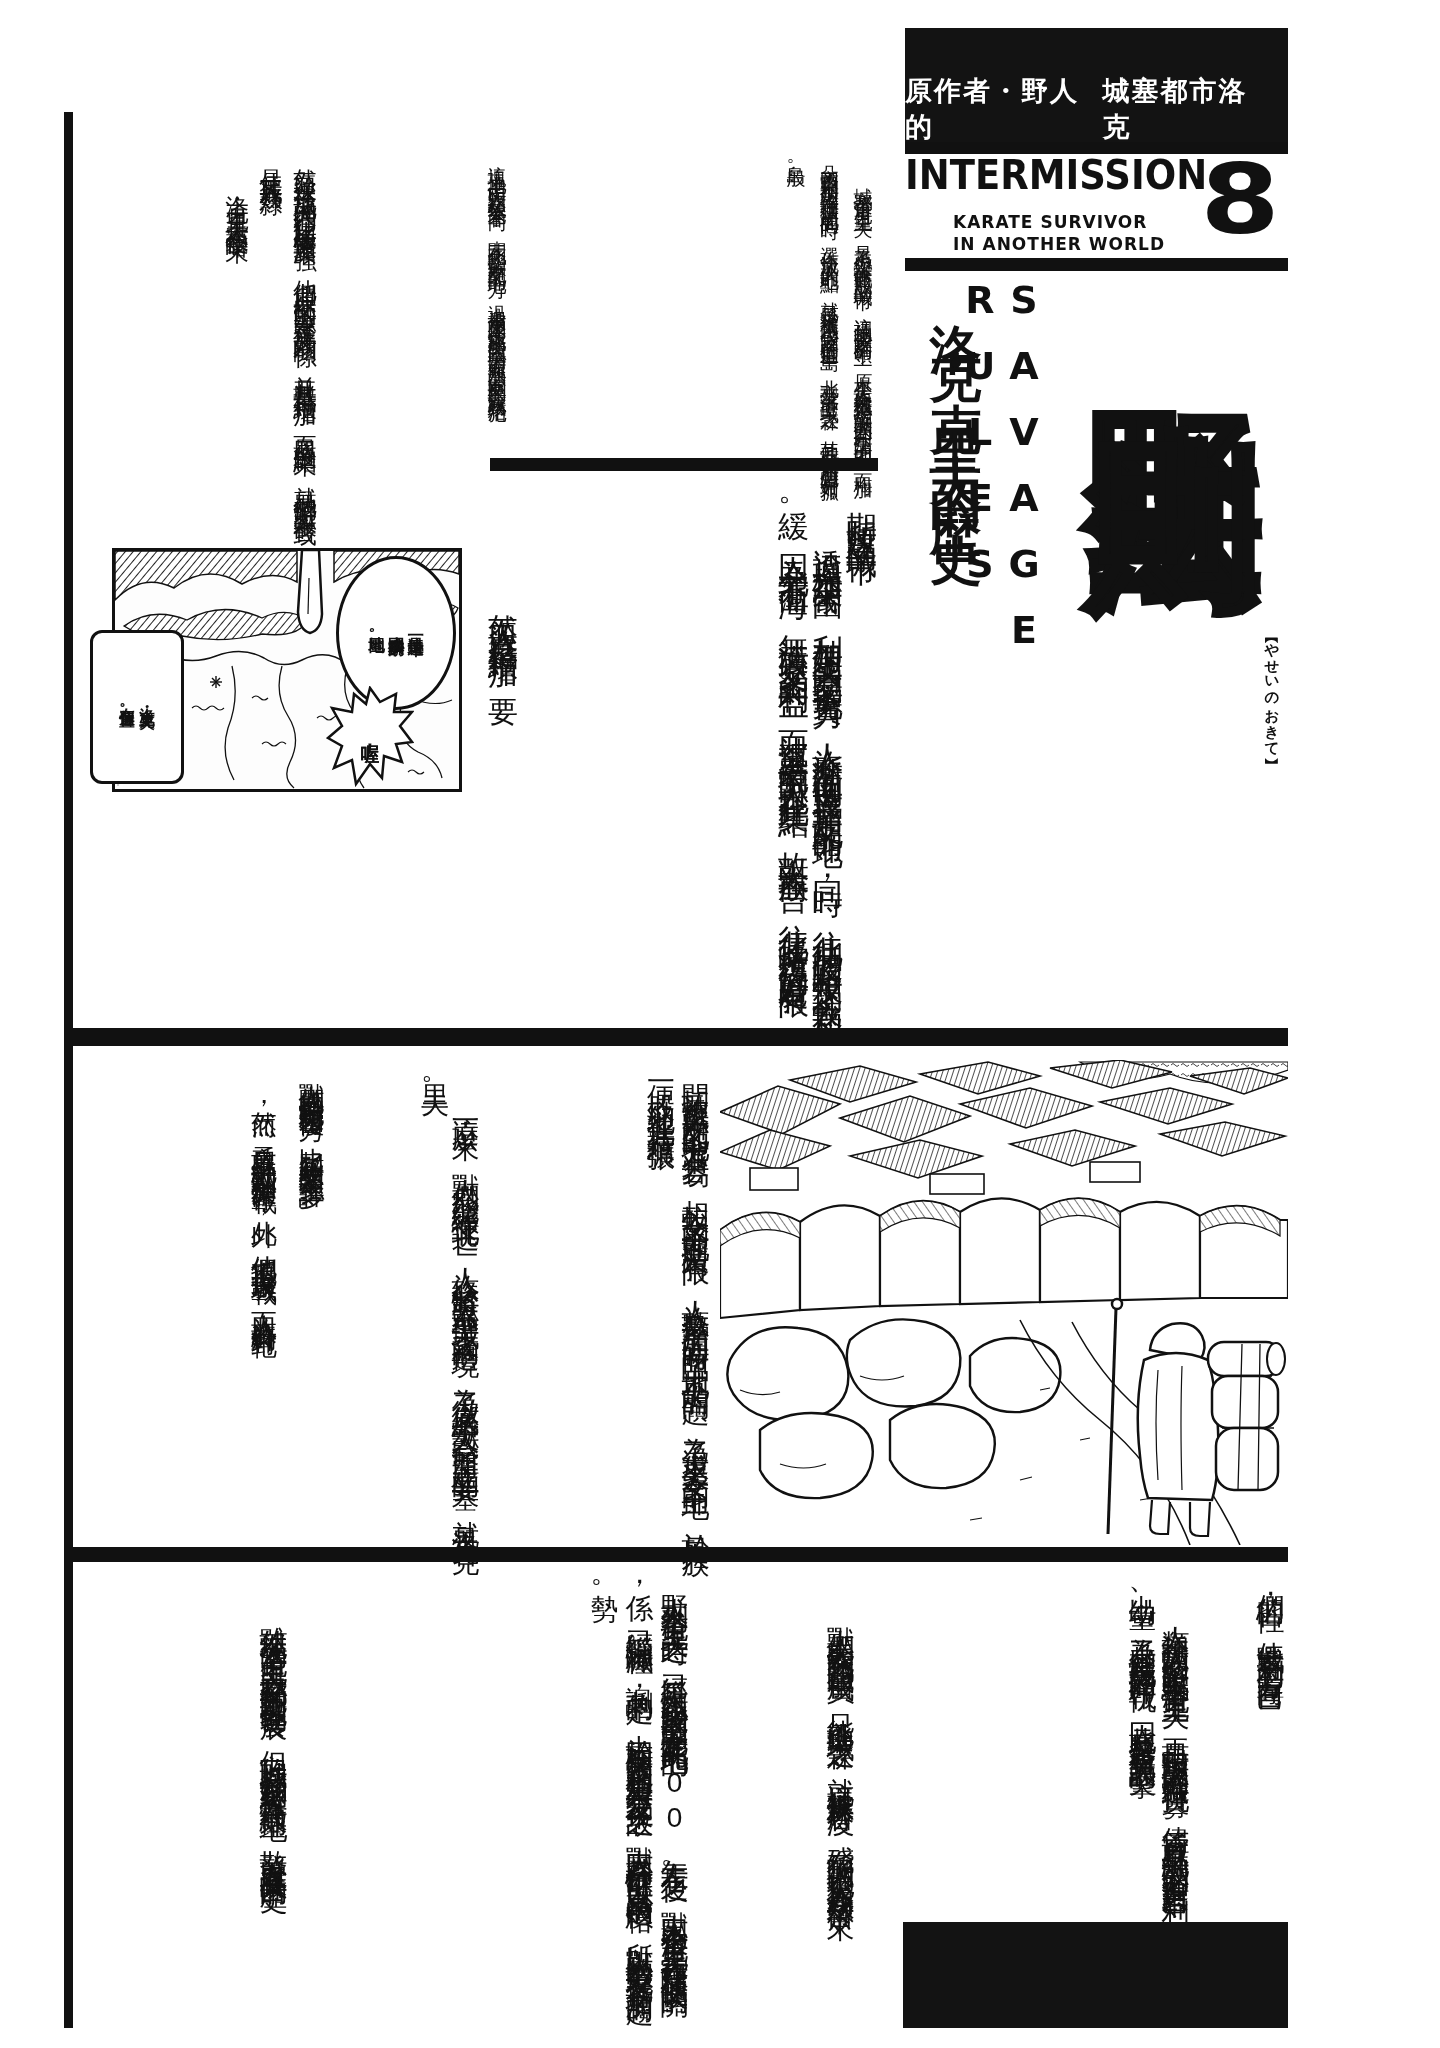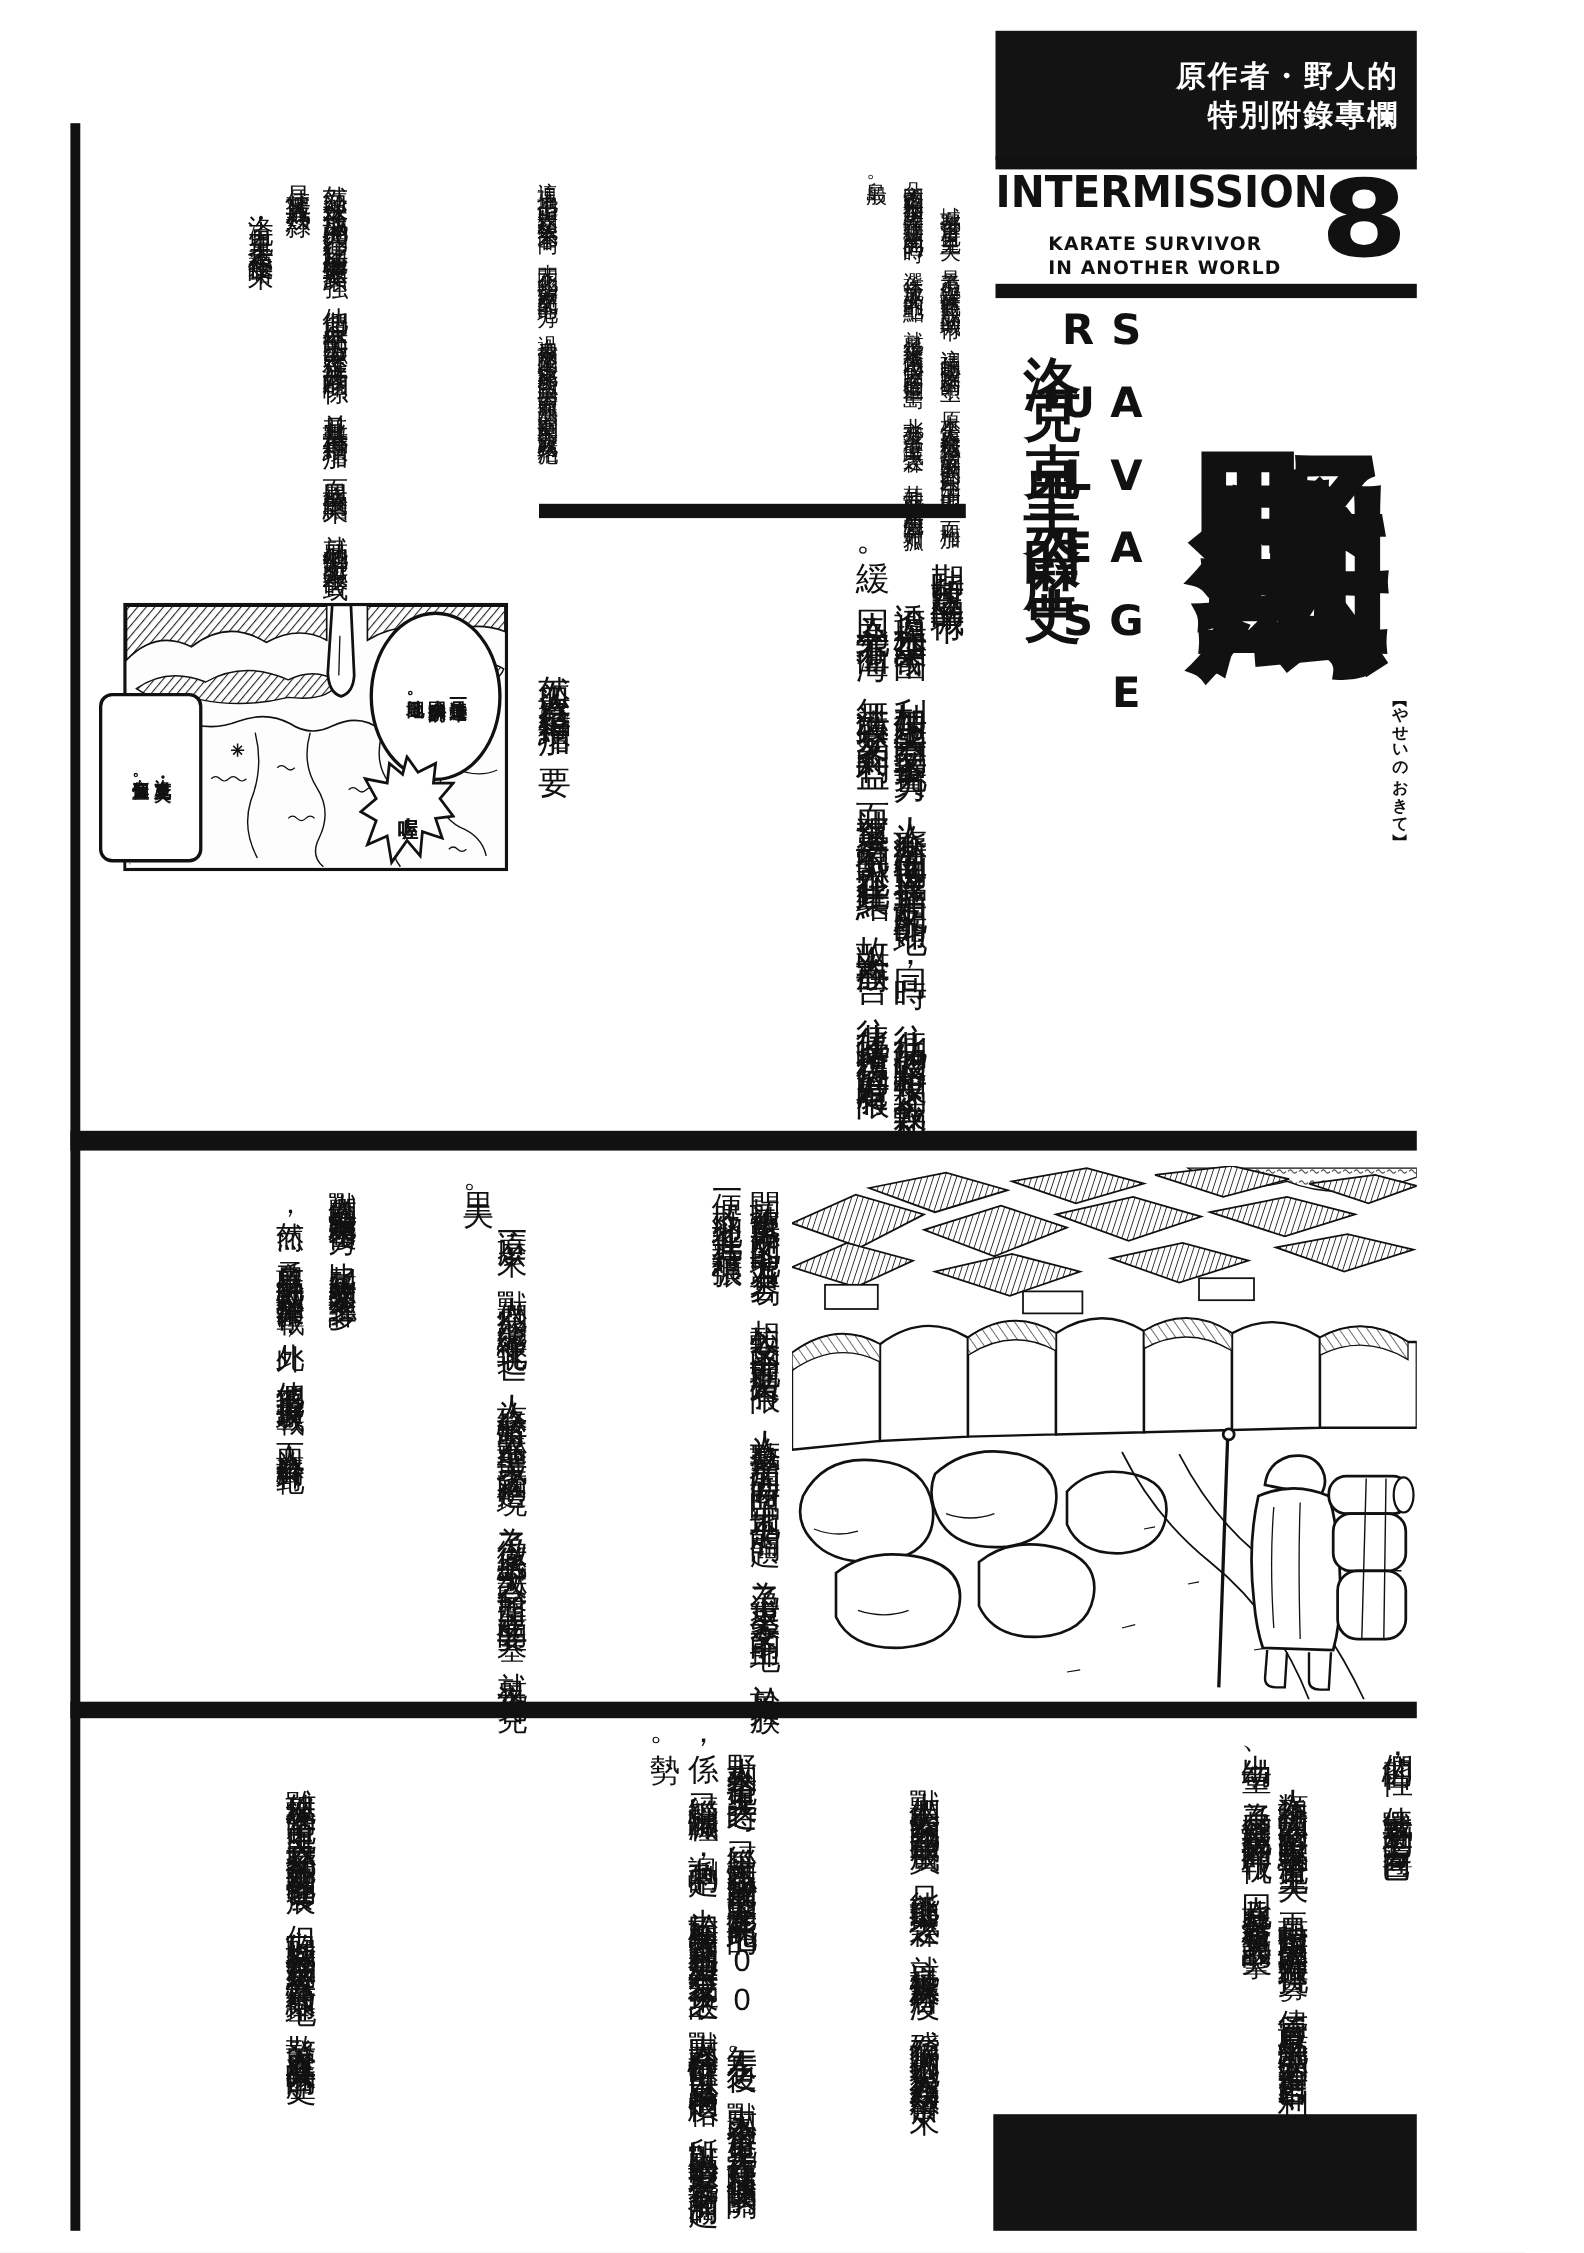--- a/index.html
+++ b/index.html
@@ -4,21 +4,21 @@
 <style>
   html,body{margin:0;padding:0;background:#e8e8e8;}
   #page{position:relative;width:1440px;height:2048px;background:#ffffff;overflow:hidden;
         font-family:"Liberation Sans",sans-serif;color:#111;}
   .abs{position:absolute;}
   .v{position:absolute;writing-mode:vertical-rl;text-orientation:upright;
      white-space:pre-line;color:#111;font-family:"Liberation Sans",sans-serif;}
   .serifv{font-family:"Liberation Serif","DejaVu Serif",serif;}
   .rule{position:absolute;background:#111;}
   .creditbox{position:absolute;left:905px;top:28px;width:383px;height:117px;background:#131313;
-             display:flex;flex-direction:column;justify-content:center;align-items:flex-end;
+             display:flex;flex-direction:row;justify-content:center;align-items:flex-end;
              padding-right:16px;box-sizing:border-box;}
   .creditbox div{color:#fff;font-weight:bold;font-size:27px;line-height:36px;letter-spacing:2px;}
   .techno{font-family:"DejaVu Sans","Liberation Sans",sans-serif;font-weight:900;}
   .intermission{position:absolute;left:905px;top:154px;width:292px;font-size:37px;line-height:40px;
                 letter-spacing:0px;transform:scaleY(1.08);transform-origin:left top;white-space:nowrap;}
   .eight{position:absolute;left:1192px;top:150px;width:96px;font-size:97px;line-height:100px;
          text-align:center;transform:scaleX(1.18);transform-origin:center top;}
   .karate{position:absolute;left:905px;top:211px;width:215px;font-size:17px;line-height:22px;
           letter-spacing:1px;white-space:pre-line;margin-left:48px;}
   .title-main{right:175px;top:272px;height:762px;font-size:178px;font-weight:900;letter-spacing:10px;
@@ -39,21 +39,21 @@
 </style>
 </head>
 <body>
 
 <div id="page">
 
   <div class="rule" style="left:64px;top:112px;width:9px;height:1916px;"></div>
 
   <div class="creditbox">
     <div>原作者・野人的</div>
-    <div>特別附錄專欄</div>
+    <div>城塞都市洛克</div>
   </div>
   <div class="rule" style="left:905px;top:142px;width:383px;height:12px;"></div>
   <div class="intermission techno">INTERMISSION</div>
   <div class="eight techno">8</div>
   <div class="karate techno">KARATE SURVIVOR
 IN ANOTHER WORLD</div>
   <div class="rule" style="left:905px;top:258px;width:383px;height:13px;"></div>
 
   <div class="v title-main">野生法則</div>
   <div class="v furigana">【やせいのおきて】</div>

